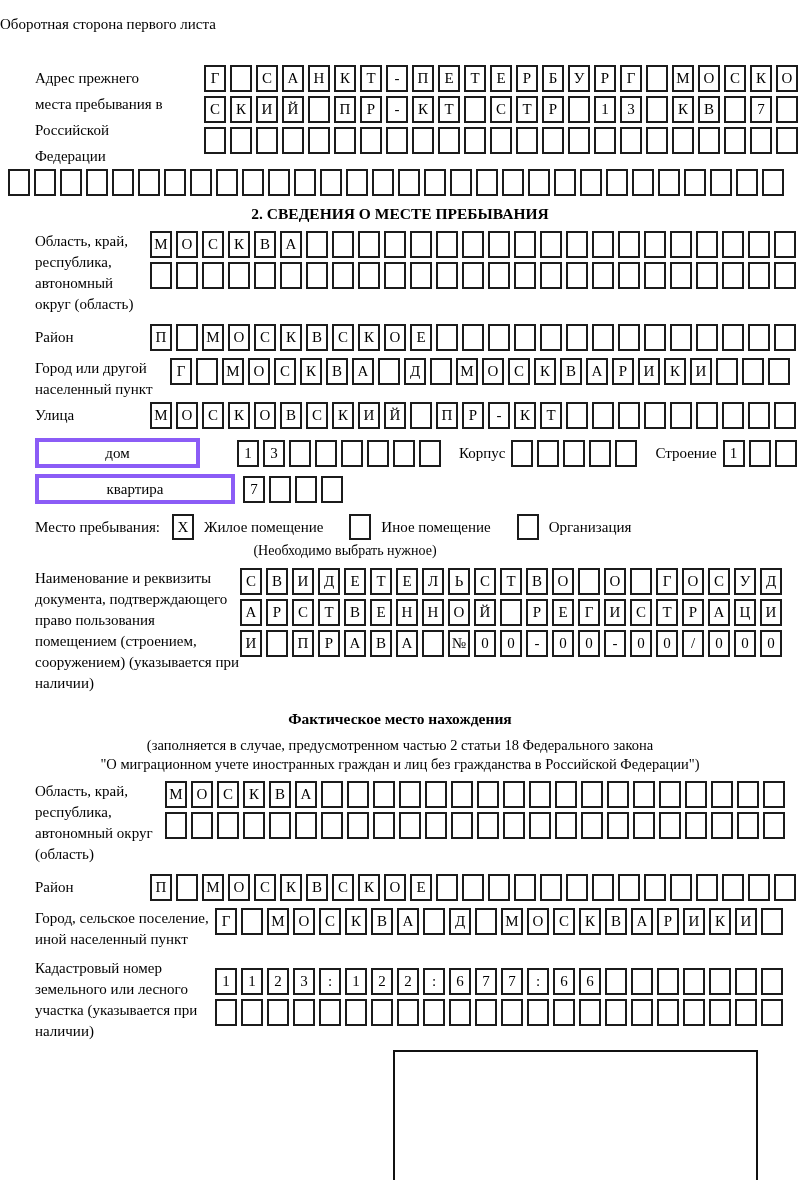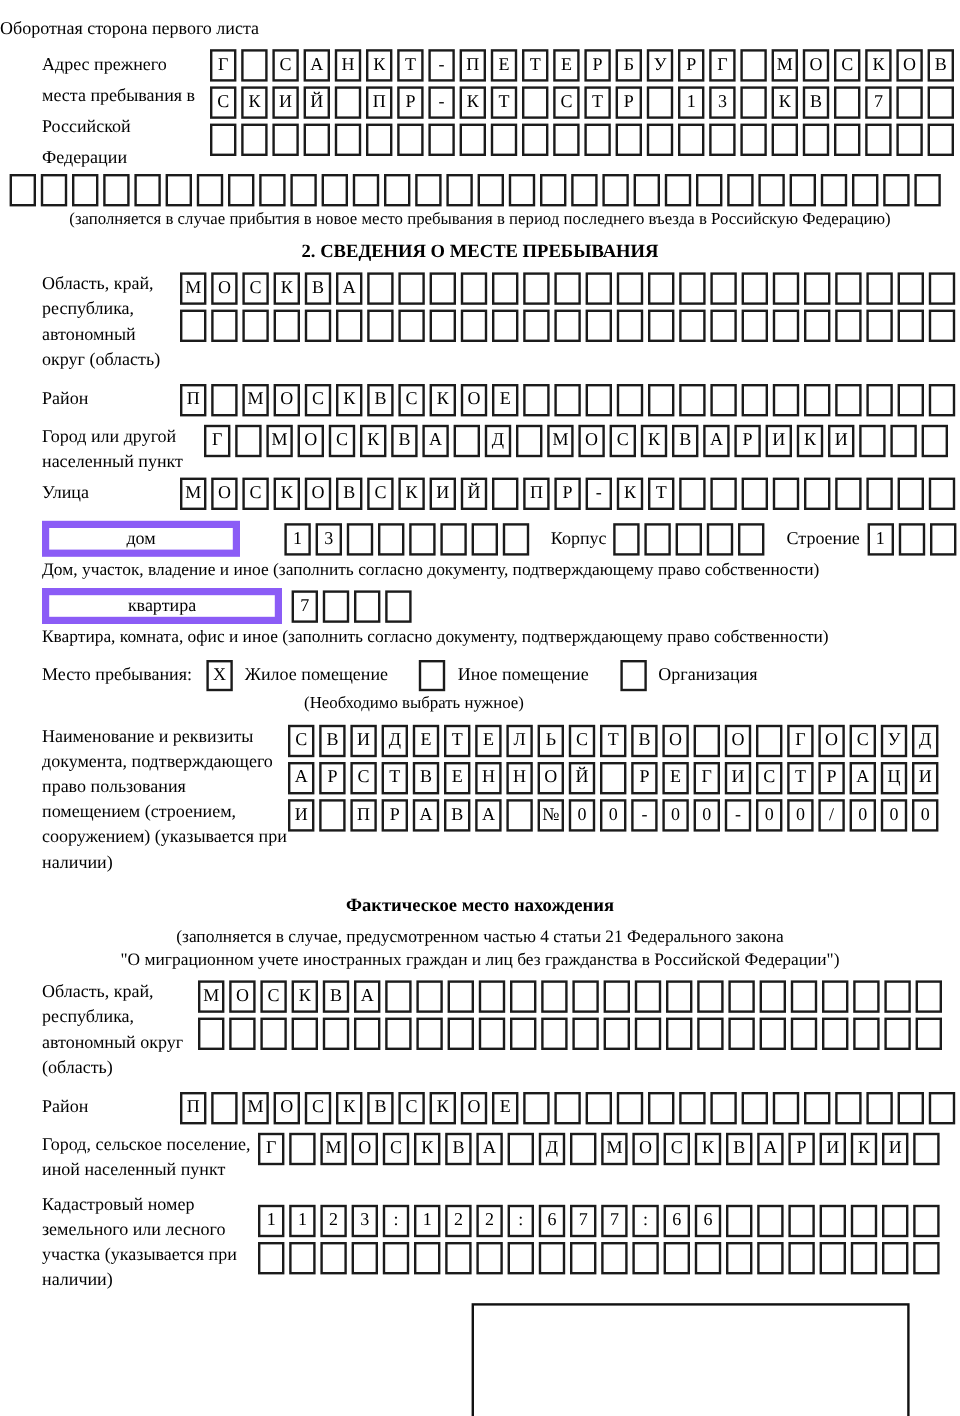--- a/index.html
+++ b/index.html
@@ -26,21 +26,21 @@
   .lw-205 { width:205px; }
   .tight .flabel { line-height:21px; }
 
   .fullrow { margin-left:8px; }
 
   .caption { font-size:14px; text-align:center; margin-top:2px; }
   .caption-left { font-size:14.5px; margin:3px 0 0 35px; }
   .sect-title { font-size:15.5px; font-weight:bold; text-align:center; margin:9px 0 8px 0; }
 
   .inline-row { display:flex; align-items:center; margin-left:35px; }
-  .bigbox { box-sizing:border-box; border:6px solid #8b5cf6; height:30px; flex:none;
+  .bigbox { box-sizing:border-box; border:4px solid #8b5cf6; height:30px; flex:none;
             display:flex; align-items:center; justify-content:center; font-size:15px; }
   .box-dom { width:165px; margin-right:8px; }
   .box-kv  { width:200px; margin-right:8px; }
   .mid-label { font-size:15px; margin:0 6px 0 14px; }
 
   .checkbox { display:inline-flex; box-sizing:border-box; width:22px; height:26px;
               border:2px solid #1b1b1b; align-items:center; justify-content:center;
               font-size:15px; flex:none; }
   .mesto-row { display:flex; align-items:center; margin:10px 0 0 35px; font-size:15px; }
   .mesto-row .opt-label { margin:0 26px 0 10px; }
@@ -51,30 +51,29 @@
   .stamp-box { box-sizing:border-box; margin:8px 0 0 393px; width:365px; height:170px;
                border:2px solid #111; }
 </style>
 </head>
 <body>
 
 <div class="page">
 
   <div class="header-note">Оборотная сторона первого листа</div>
 
-  <div class="field" style="margin-top:8px;">
+  <div class="field" style="margin-top:32px;gap:29px;">
     <div class="flabel lw-140">Адрес прежнего места пребывания в Российской Федерации</div>
     <div class="fcells">
       <div class="cellrow"><span class="cell">Г</span><span class="cell"></span><span class="cell">С</span><span class="cell">А</span><span class="cell">Н</span><span class="cell">К</span><span class="cell">Т</span><span class="cell">-</span><span class="cell">П</span><span class="cell">Е</span><span class="cell">Т</span><span class="cell">Е</span><span class="cell">Р</span><span class="cell">Б</span><span class="cell">У</span><span class="cell">Р</span><span class="cell">Г</span><span class="cell"></span><span class="cell">М</span><span class="cell">О</span><span class="cell">С</span><span class="cell">К</span><span class="cell">О</span><span class="cell">В</span></div>
       <div class="cellrow"><span class="cell">С</span><span class="cell">К</span><span class="cell">И</span><span class="cell">Й</span><span class="cell"></span><span class="cell">П</span><span class="cell">Р</span><span class="cell">-</span><span class="cell">К</span><span class="cell">Т</span><span class="cell"></span><span class="cell">С</span><span class="cell">Т</span><span class="cell">Р</span><span class="cell"></span><span class="cell">1</span><span class="cell">3</span><span class="cell"></span><span class="cell">К</span><span class="cell">В</span><span class="cell"></span><span class="cell">7</span><span class="cell"></span><span class="cell"></span></div>
       <div class="cellrow"><span class="cell"></span><span class="cell"></span><span class="cell"></span><span class="cell"></span><span class="cell"></span><span class="cell"></span><span class="cell"></span><span class="cell"></span><span class="cell"></span><span class="cell"></span><span class="cell"></span><span class="cell"></span><span class="cell"></span><span class="cell"></span><span class="cell"></span><span class="cell"></span><span class="cell"></span><span class="cell"></span><span class="cell"></span><span class="cell"></span><span class="cell"></span><span class="cell"></span><span class="cell"></span><span class="cell"></span></div>
     </div>
   </div>
   <div class="cellrow fullrow"><span class="cell"></span><span class="cell"></span><span class="cell"></span><span class="cell"></span><span class="cell"></span><span class="cell"></span><span class="cell"></span><span class="cell"></span><span class="cell"></span><span class="cell"></span><span class="cell"></span><span class="cell"></span><span class="cell"></span><span class="cell"></span><span class="cell"></span><span class="cell"></span><span class="cell"></span><span class="cell"></span><span class="cell"></span><span class="cell"></span><span class="cell"></span><span class="cell"></span><span class="cell"></span><span class="cell"></span><span class="cell"></span><span class="cell"></span><span class="cell"></span><span class="cell"></span><span class="cell"></span><span class="cell"></span></div>
-  <div class="caption">(заполняется в случае прибытия в новое место пребывания в период последнего въезда в Российскую Федерацию)</div>
 
   <div class="sect-title">2. СВЕДЕНИЯ О МЕСТЕ ПРЕБЫВАНИЯ</div>
 
   <div class="field tight">
     <div class="flabel lw-115">Область, край, республика, автономный округ (область)</div>
     <div class="fcells">
       <div class="cellrow"><span class="cell">М</span><span class="cell">О</span><span class="cell">С</span><span class="cell">К</span><span class="cell">В</span><span class="cell">А</span><span class="cell"></span><span class="cell"></span><span class="cell"></span><span class="cell"></span><span class="cell"></span><span class="cell"></span><span class="cell"></span><span class="cell"></span><span class="cell"></span><span class="cell"></span><span class="cell"></span><span class="cell"></span><span class="cell"></span><span class="cell"></span><span class="cell"></span><span class="cell"></span><span class="cell"></span><span class="cell"></span><span class="cell"></span></div>
       <div class="cellrow"><span class="cell"></span><span class="cell"></span><span class="cell"></span><span class="cell"></span><span class="cell"></span><span class="cell"></span><span class="cell"></span><span class="cell"></span><span class="cell"></span><span class="cell"></span><span class="cell"></span><span class="cell"></span><span class="cell"></span><span class="cell"></span><span class="cell"></span><span class="cell"></span><span class="cell"></span><span class="cell"></span><span class="cell"></span><span class="cell"></span><span class="cell"></span><span class="cell"></span><span class="cell"></span><span class="cell"></span><span class="cell"></span></div>
     </div>
   </div>
@@ -95,27 +94,25 @@
   </div>
 
   <div class="inline-row" style="margin-top:5px;">
     <div class="bigbox box-dom">дом</div>
     <div class="cellrow" style="margin-bottom:0;padding-left:29px;"><span class="cell">1</span><span class="cell">3</span><span class="cell"></span><span class="cell"></span><span class="cell"></span><span class="cell"></span><span class="cell"></span><span class="cell"></span></div>
     <div class="mid-label">Корпус</div>
     <div class="cellrow" style="margin-bottom:0;"><span class="cell"></span><span class="cell"></span><span class="cell"></span><span class="cell"></span><span class="cell"></span></div>
     <div class="mid-label">Строение</div>
     <div class="cellrow" style="margin-bottom:0;"><span class="cell">1</span><span class="cell"></span><span class="cell"></span><span class="cell"></span></div>
   </div>
-  <div class="caption-left">Дом, участок, владение и иное (заполнить согласно документу, подтверждающему право собственности)</div>
 
   <div class="inline-row" style="margin-top:6px;">
     <div class="bigbox box-kv">квартира</div>
     <div class="cellrow" style="margin-bottom:0;"><span class="cell">7</span><span class="cell"></span><span class="cell"></span><span class="cell"></span></div>
   </div>
-  <div class="caption-left">Квартира, комната, офис и иное (заполнить согласно документу, подтверждающему право собственности)</div>
 
   <div class="mesto-row">
     <span style="margin-right:12px;">Место пребывания:</span>
     <span class="checkbox">X</span>
     <span class="opt-label">Жилое помещение</span>
     <span class="checkbox"></span>
     <span class="opt-label">Иное помещение</span>
     <span class="checkbox"></span>
     <span class="opt-label">Организация</span>
   </div>
@@ -124,21 +121,21 @@
   <div class="field tight" style="margin-top:9px;">
     <div class="flabel lw-205">Наименование и реквизиты документа, подтверждающего право пользования помещением (строением, сооружением) (указывается при наличии)</div>
     <div class="fcells">
       <div class="cellrow"><span class="cell">С</span><span class="cell">В</span><span class="cell">И</span><span class="cell">Д</span><span class="cell">Е</span><span class="cell">Т</span><span class="cell">Е</span><span class="cell">Л</span><span class="cell">Ь</span><span class="cell">С</span><span class="cell">Т</span><span class="cell">В</span><span class="cell">О</span><span class="cell"></span><span class="cell">О</span><span class="cell"></span><span class="cell">Г</span><span class="cell">О</span><span class="cell">С</span><span class="cell">У</span><span class="cell">Д</span></div>
       <div class="cellrow"><span class="cell">А</span><span class="cell">Р</span><span class="cell">С</span><span class="cell">Т</span><span class="cell">В</span><span class="cell">Е</span><span class="cell">Н</span><span class="cell">Н</span><span class="cell">О</span><span class="cell">Й</span><span class="cell"></span><span class="cell">Р</span><span class="cell">Е</span><span class="cell">Г</span><span class="cell">И</span><span class="cell">С</span><span class="cell">Т</span><span class="cell">Р</span><span class="cell">А</span><span class="cell">Ц</span><span class="cell">И</span></div>
       <div class="cellrow"><span class="cell">И</span><span class="cell"></span><span class="cell">П</span><span class="cell">Р</span><span class="cell">А</span><span class="cell">В</span><span class="cell">А</span><span class="cell"></span><span class="cell">№</span><span class="cell">0</span><span class="cell">0</span><span class="cell">-</span><span class="cell">0</span><span class="cell">0</span><span class="cell">-</span><span class="cell">0</span><span class="cell">0</span><span class="cell">/</span><span class="cell">0</span><span class="cell">0</span><span class="cell">0</span></div>
     </div>
   </div>
 
   <div class="sect-title" style="margin-top:16px;">Фактическое место нахождения</div>
-  <div class="fact-note">(заполняется в случае, предусмотренном частью 4 статьи 21 Федерального закона</div>
+  <div class="fact-note">(заполняется в случае, предусмотренном частью 2 статьи 18 Федерального закона</div>
   <div class="fact-note">"О миграционном учете иностранных граждан и лиц без гражданства в Российской Федерации")</div>
 
   <div class="field tight" style="margin-top:7px;">
     <div class="flabel lw-130">Область, край, республика, автономный округ (область)</div>
     <div class="fcells">
       <div class="cellrow"><span class="cell">М</span><span class="cell">О</span><span class="cell">С</span><span class="cell">К</span><span class="cell">В</span><span class="cell">А</span><span class="cell"></span><span class="cell"></span><span class="cell"></span><span class="cell"></span><span class="cell"></span><span class="cell"></span><span class="cell"></span><span class="cell"></span><span class="cell"></span><span class="cell"></span><span class="cell"></span><span class="cell"></span><span class="cell"></span><span class="cell"></span><span class="cell"></span><span class="cell"></span><span class="cell"></span><span class="cell"></span></div>
       <div class="cellrow"><span class="cell"></span><span class="cell"></span><span class="cell"></span><span class="cell"></span><span class="cell"></span><span class="cell"></span><span class="cell"></span><span class="cell"></span><span class="cell"></span><span class="cell"></span><span class="cell"></span><span class="cell"></span><span class="cell"></span><span class="cell"></span><span class="cell"></span><span class="cell"></span><span class="cell"></span><span class="cell"></span><span class="cell"></span><span class="cell"></span><span class="cell"></span><span class="cell"></span><span class="cell"></span><span class="cell"></span></div>
     </div>
   </div>
 

